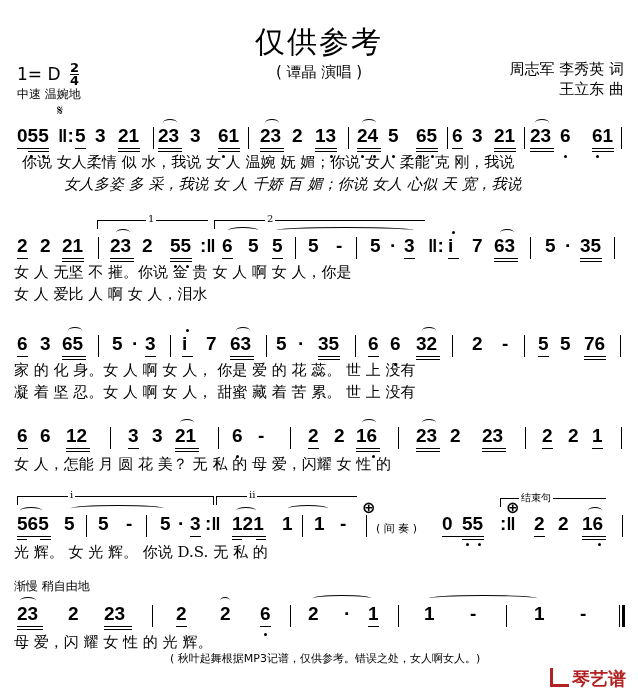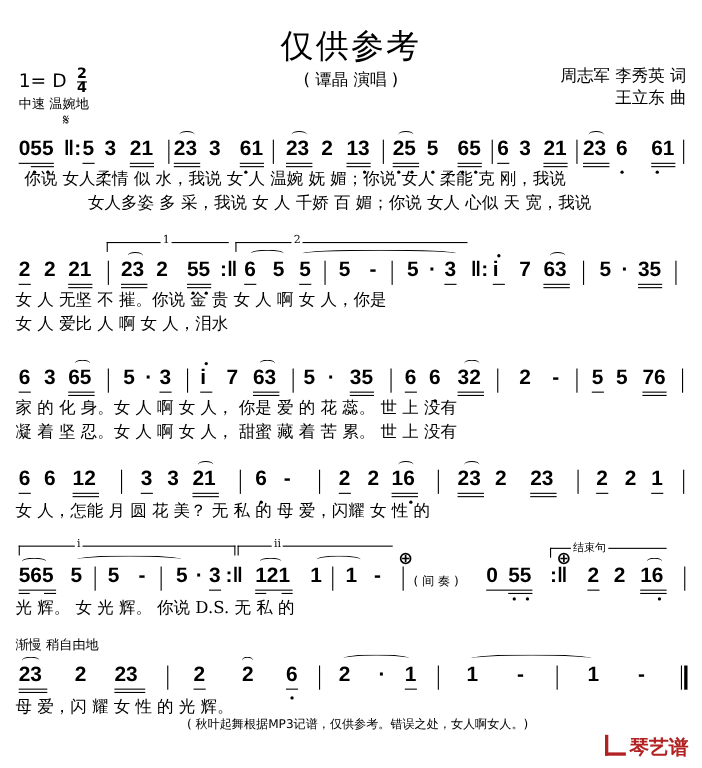--- a/index.html
+++ b/index.html
@@ -72,21 +72,21 @@
   <div class="note" style="left:260px;">23</div>
   <div class="u1" style="left:260px;width:24px;top:23px;"></div>
     <div class="u1" style="left:260px;width:24px;top:26px;"></div>
   <div class="note" style="left:292px;">2</div>
   <div class="note" style="left:315px;">13</div>
   <div class="u1" style="left:315px;width:22px;top:23px;"></div>
     <div class="u1" style="left:315px;width:22px;top:26px;"></div>
   <div class="dot" style="left:330px;top:30px;"></div>
   <div class="bar" style="left:348px;"></div>
   <div class="arc" style="left:362px;width:14px;top:-6px;"></div>
-  <div class="note" style="left:357px;">25</div>
+  <div class="note" style="left:357px;">24</div>
   <div class="u1" style="left:357px;width:24px;top:23px;"></div>
     <div class="u1" style="left:357px;width:24px;top:26px;"></div>
   <div class="dot" style="left:361px;top:30px;"></div>
     <div class="dot" style="left:373px;top:30px;"></div>
   <div class="note" style="left:388px;">5</div>
   <div class="dot" style="left:392px;top:30px;"></div>
   <div class="note" style="left:416px;">65</div>
   <div class="u1" style="left:416px;width:22px;top:23px;"></div>
     <div class="u1" style="left:416px;width:22px;top:26px;"></div>
   <div class="dot" style="left:419px;top:30px;"></div>
@@ -104,21 +104,21 @@
   <div class="u1" style="left:530px;width:24px;top:23px;"></div>
     <div class="u1" style="left:530px;width:24px;top:26px;"></div>
   <div class="note" style="left:560px;">6</div>
   <div class="dot" style="left:564px;top:30px;"></div>
   <div class="note" style="left:592px;">61</div>
   <div class="u1" style="left:592px;width:22px;top:23px;"></div>
     <div class="u1" style="left:592px;width:22px;top:26px;"></div>
   <div class="dot" style="left:596px;top:30px;"></div>
   <div class="bar" style="left:621px;"></div>
   <div class="lyric" style="left:22px;top:28px;">你说  女人柔情  似 水，我说 女 人 温婉  妩 媚；你说 女人 柔能 克  刚，我说</div>
-  <div class="lyric" style="left:80px;top:50px;">女人多姿  多 采，我说 女 人 千娇  百 媚；你说 女人 心似 天  宽，我说</div>
+  <div class="lyric" style="left:64px;top:50px;font-style:italic;">女人多姿  多 采，我说 女 人 千娇  百 媚；你说 女人 心似 天  宽，我说</div>
 </div>
 
 <div class="volta" style="left:97px;top:220px;width:110px;">
     <span style="left:48px;">1</span>
   </div>
 <div class="volta" style="left:214px;top:220px;width:210px;border-right:none;">
     <span style="left:50px;">2</span>
   </div>
 <div class="row" style="top:235px;">
   <div class="note" style="left:17px;">2</div>

